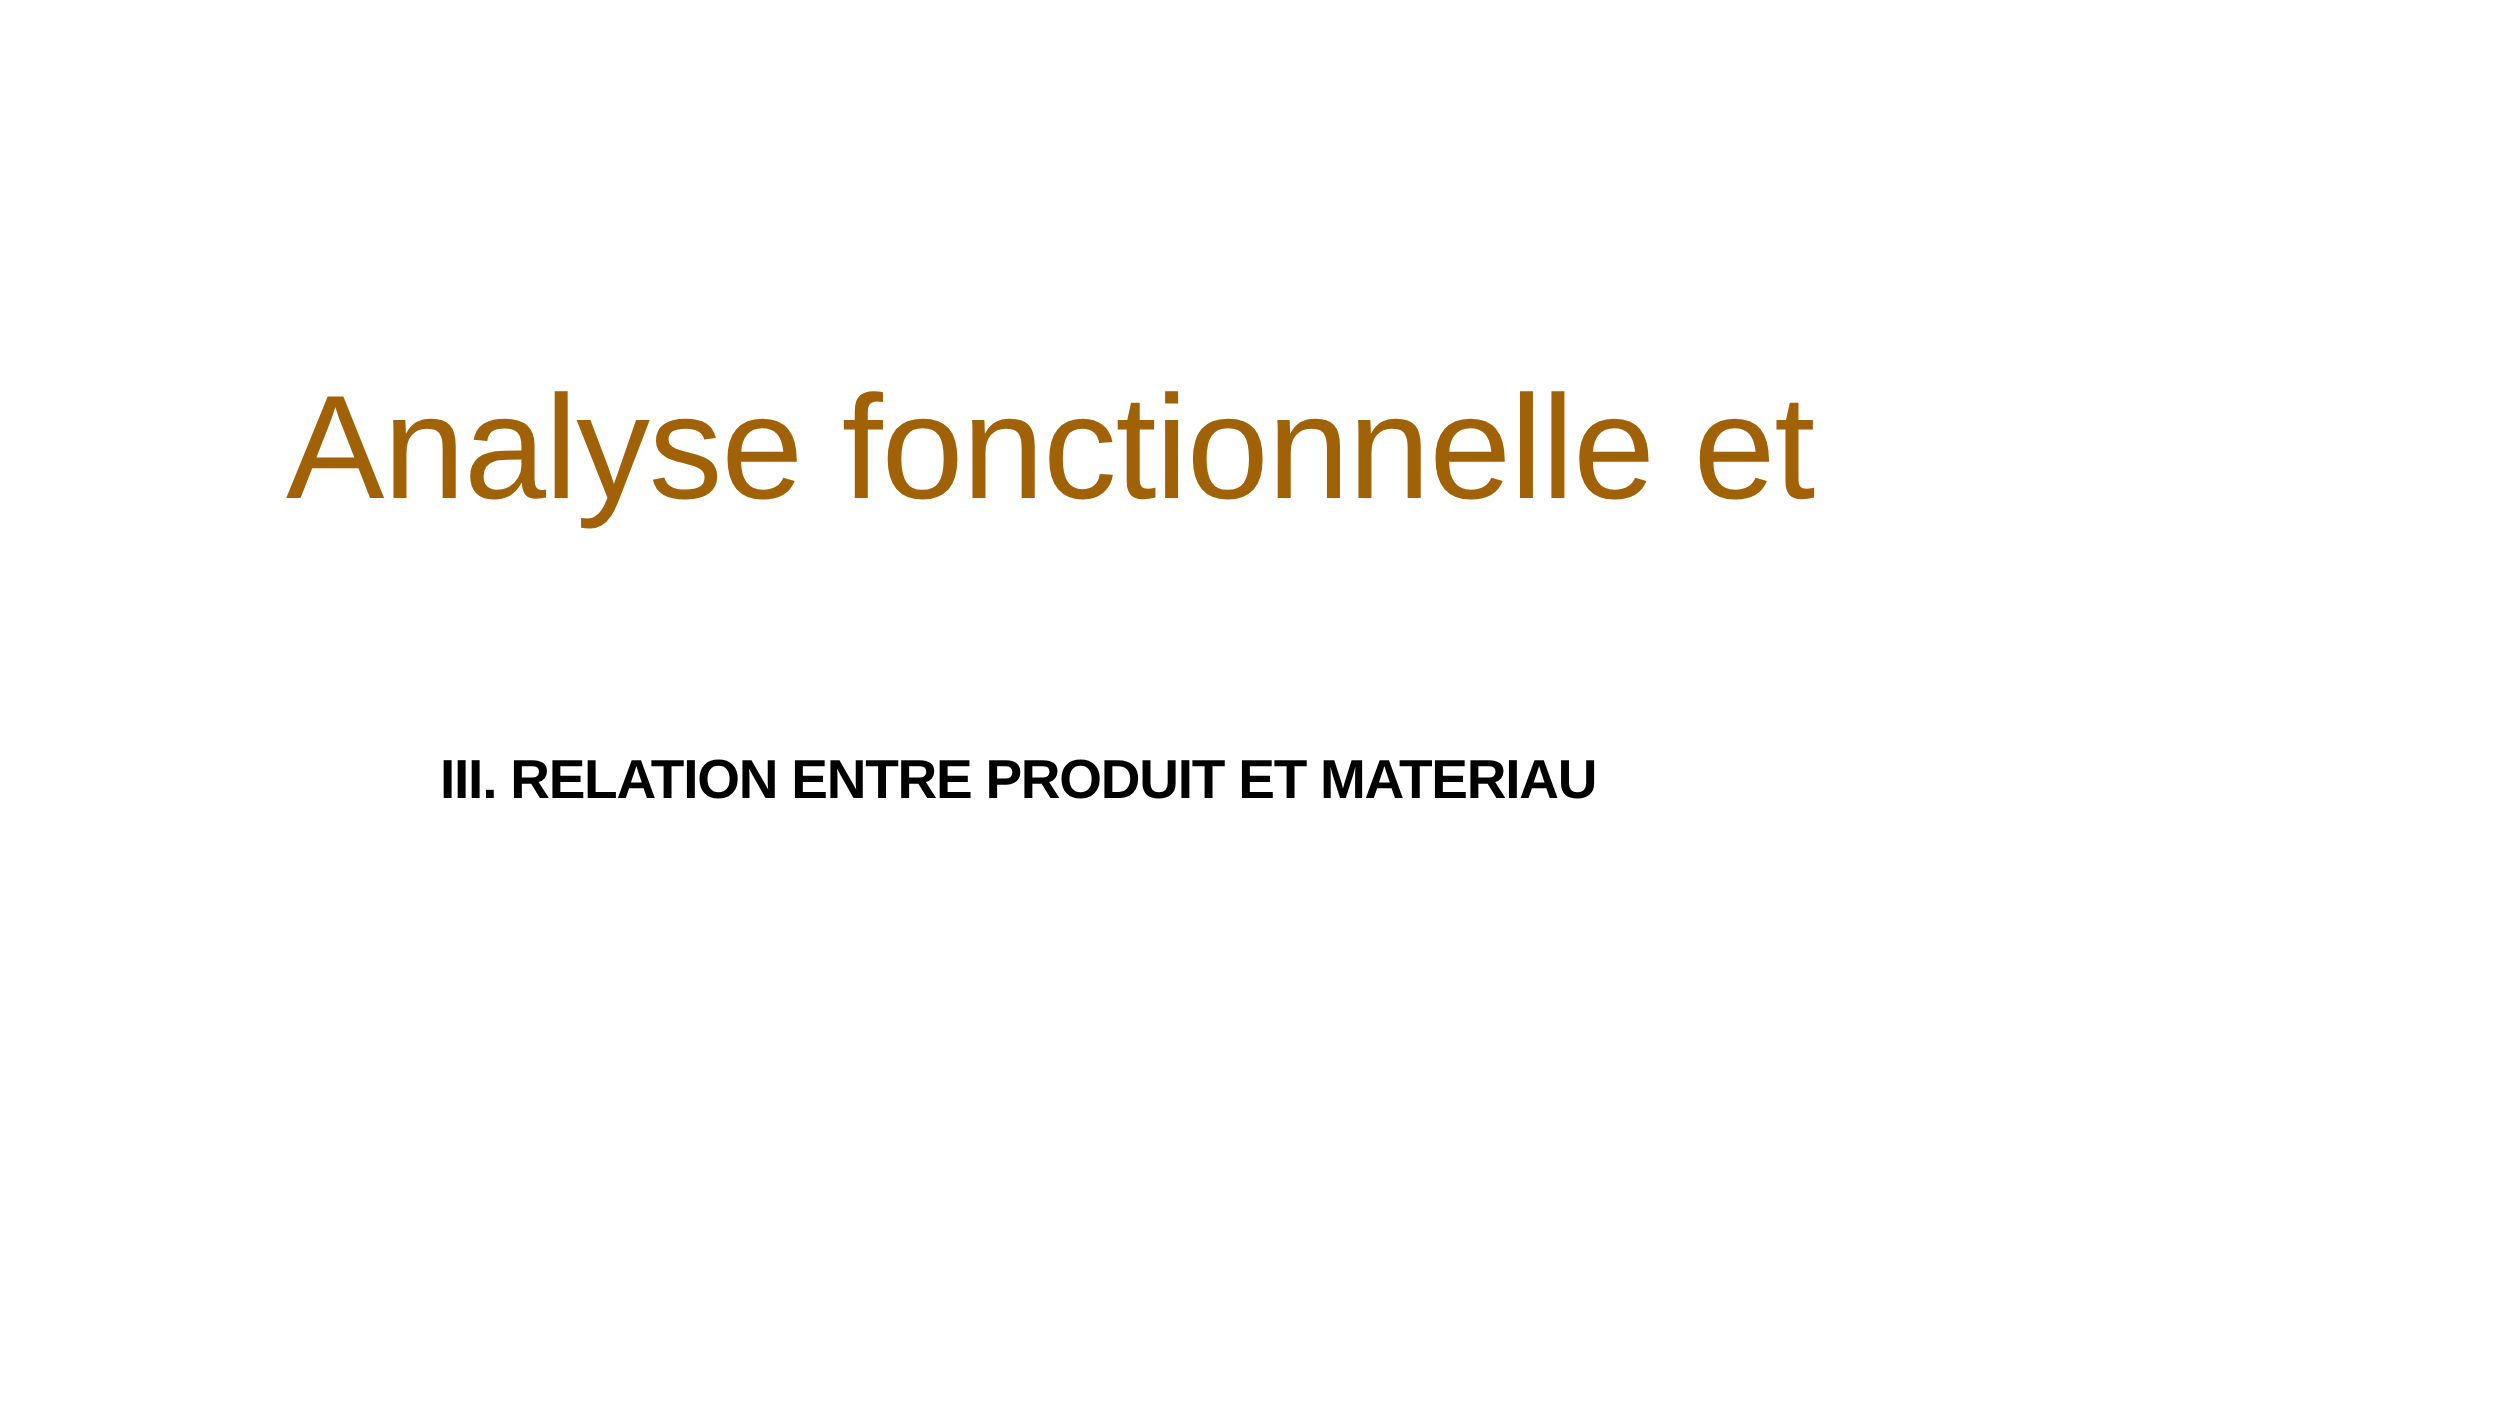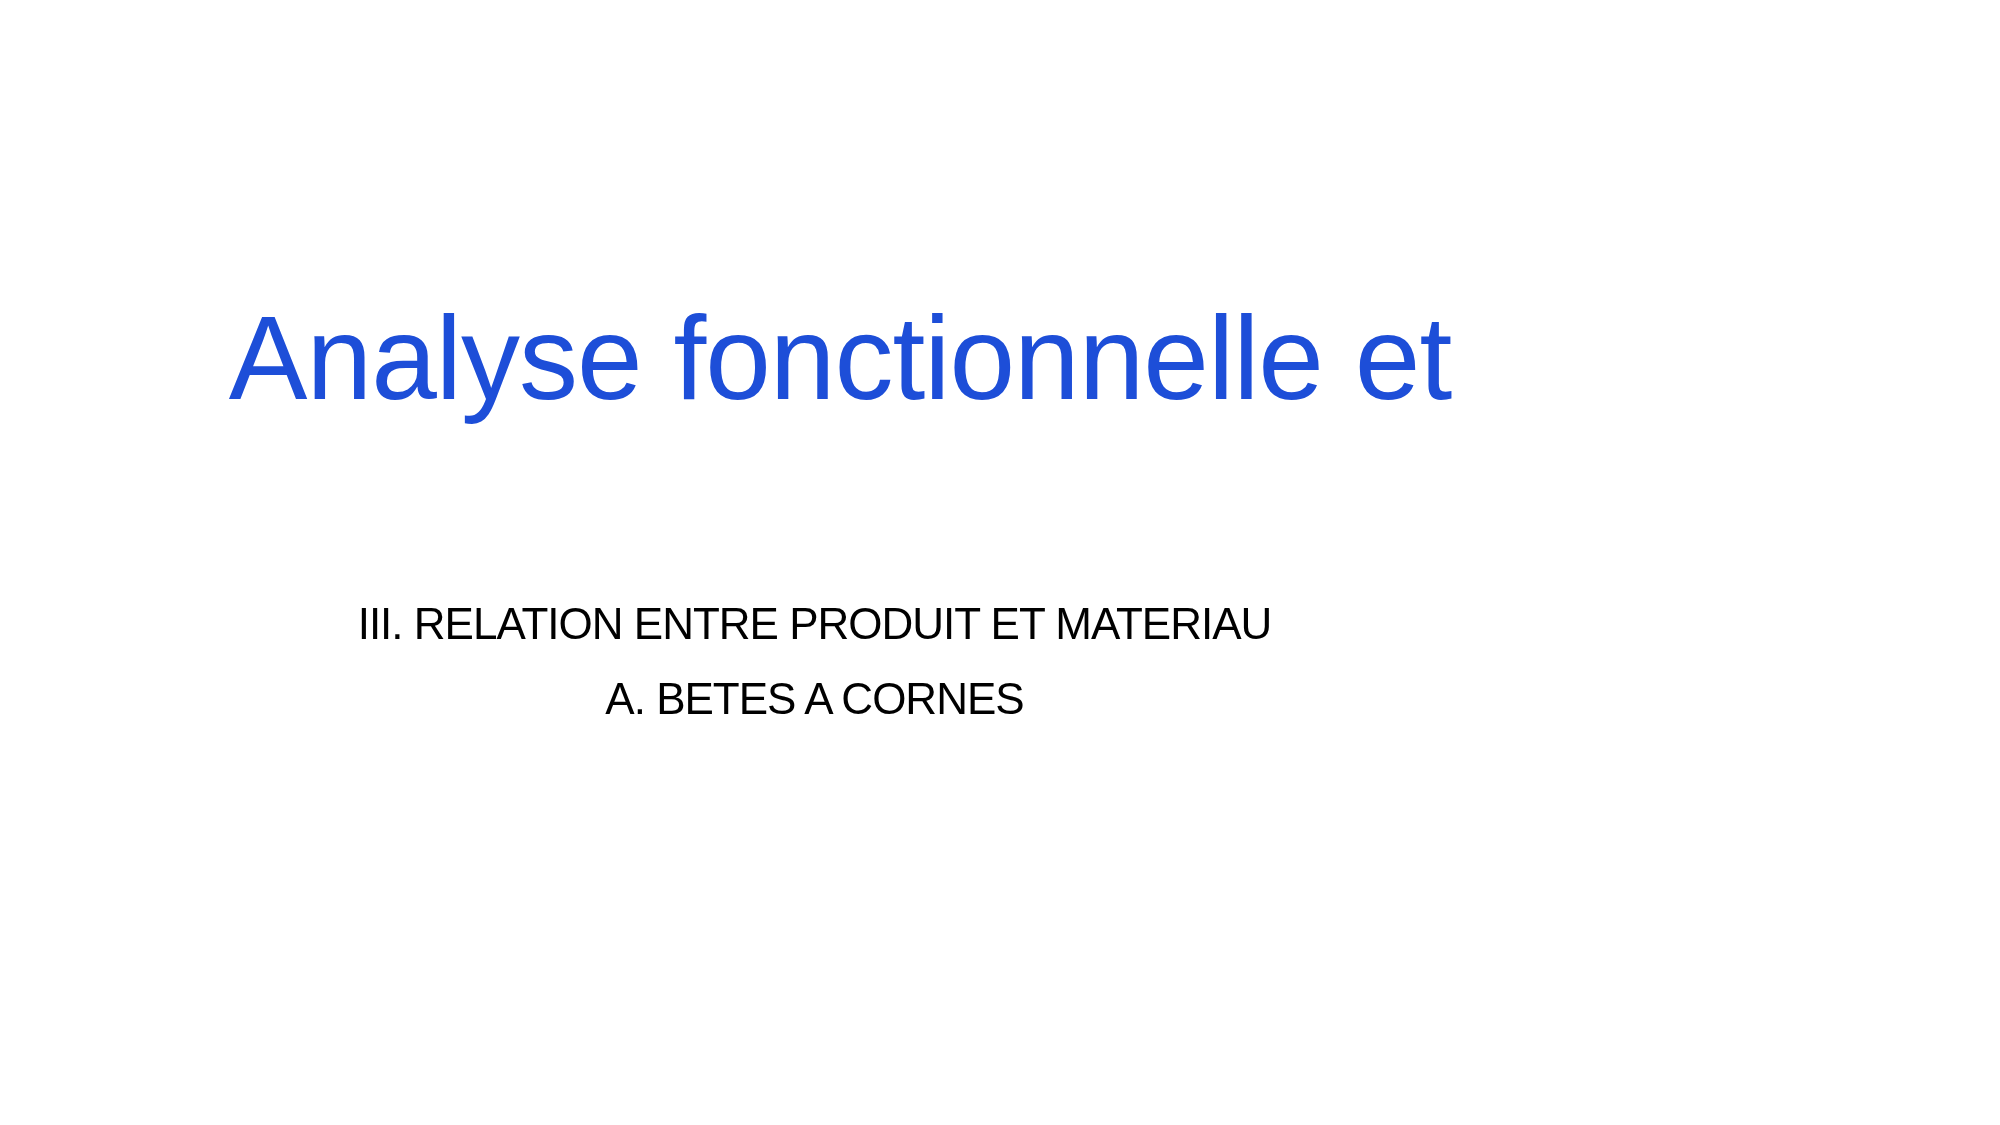--- a/index.html
+++ b/index.html
@@ -23,36 +23,36 @@
   .title-block {
     position: absolute;
     top: 292px;
     left: 0;
     width: 1680px;
     text-align: center;
     font-size: 118px;
     line-height: 133px;
     font-weight: 300;
     letter-spacing: -1px;
-    color: #1d4ed8;
+    color: #a16207;
     margin: 0;
   }
   .title-line {
     display: block;
     white-space: nowrap;
   }
   .subtitle-block {
     position: absolute;
     top: 602px;
     left: 0;
     width: 1629px;
     text-align: center;
     font-size: 44px;
     line-height: 44px;
-    font-weight: 400;
+    font-weight: 700;
     letter-spacing: -1px;
     color: #000000;
   }
   .subtitle-line {
     display: block;
     white-space: nowrap;
     margin: 0;
   }
   .subtitle-line + .subtitle-line {
     margin-top: 31px;
@@ -62,16 +62,15 @@
 <body>
 
 <div class="slide">
 
   <h1 class="title-block">
     <span class="title-line">Analyse fonctionnelle et</span>
   </h1>
 
   <div class="subtitle-block">
     <span class="subtitle-line">III. RELATION ENTRE PRODUIT ET MATERIAU</span>
-    <span class="subtitle-line">A. BETES A CORNES</span>
   </div>
 
 </div>
 
 </body></html>

